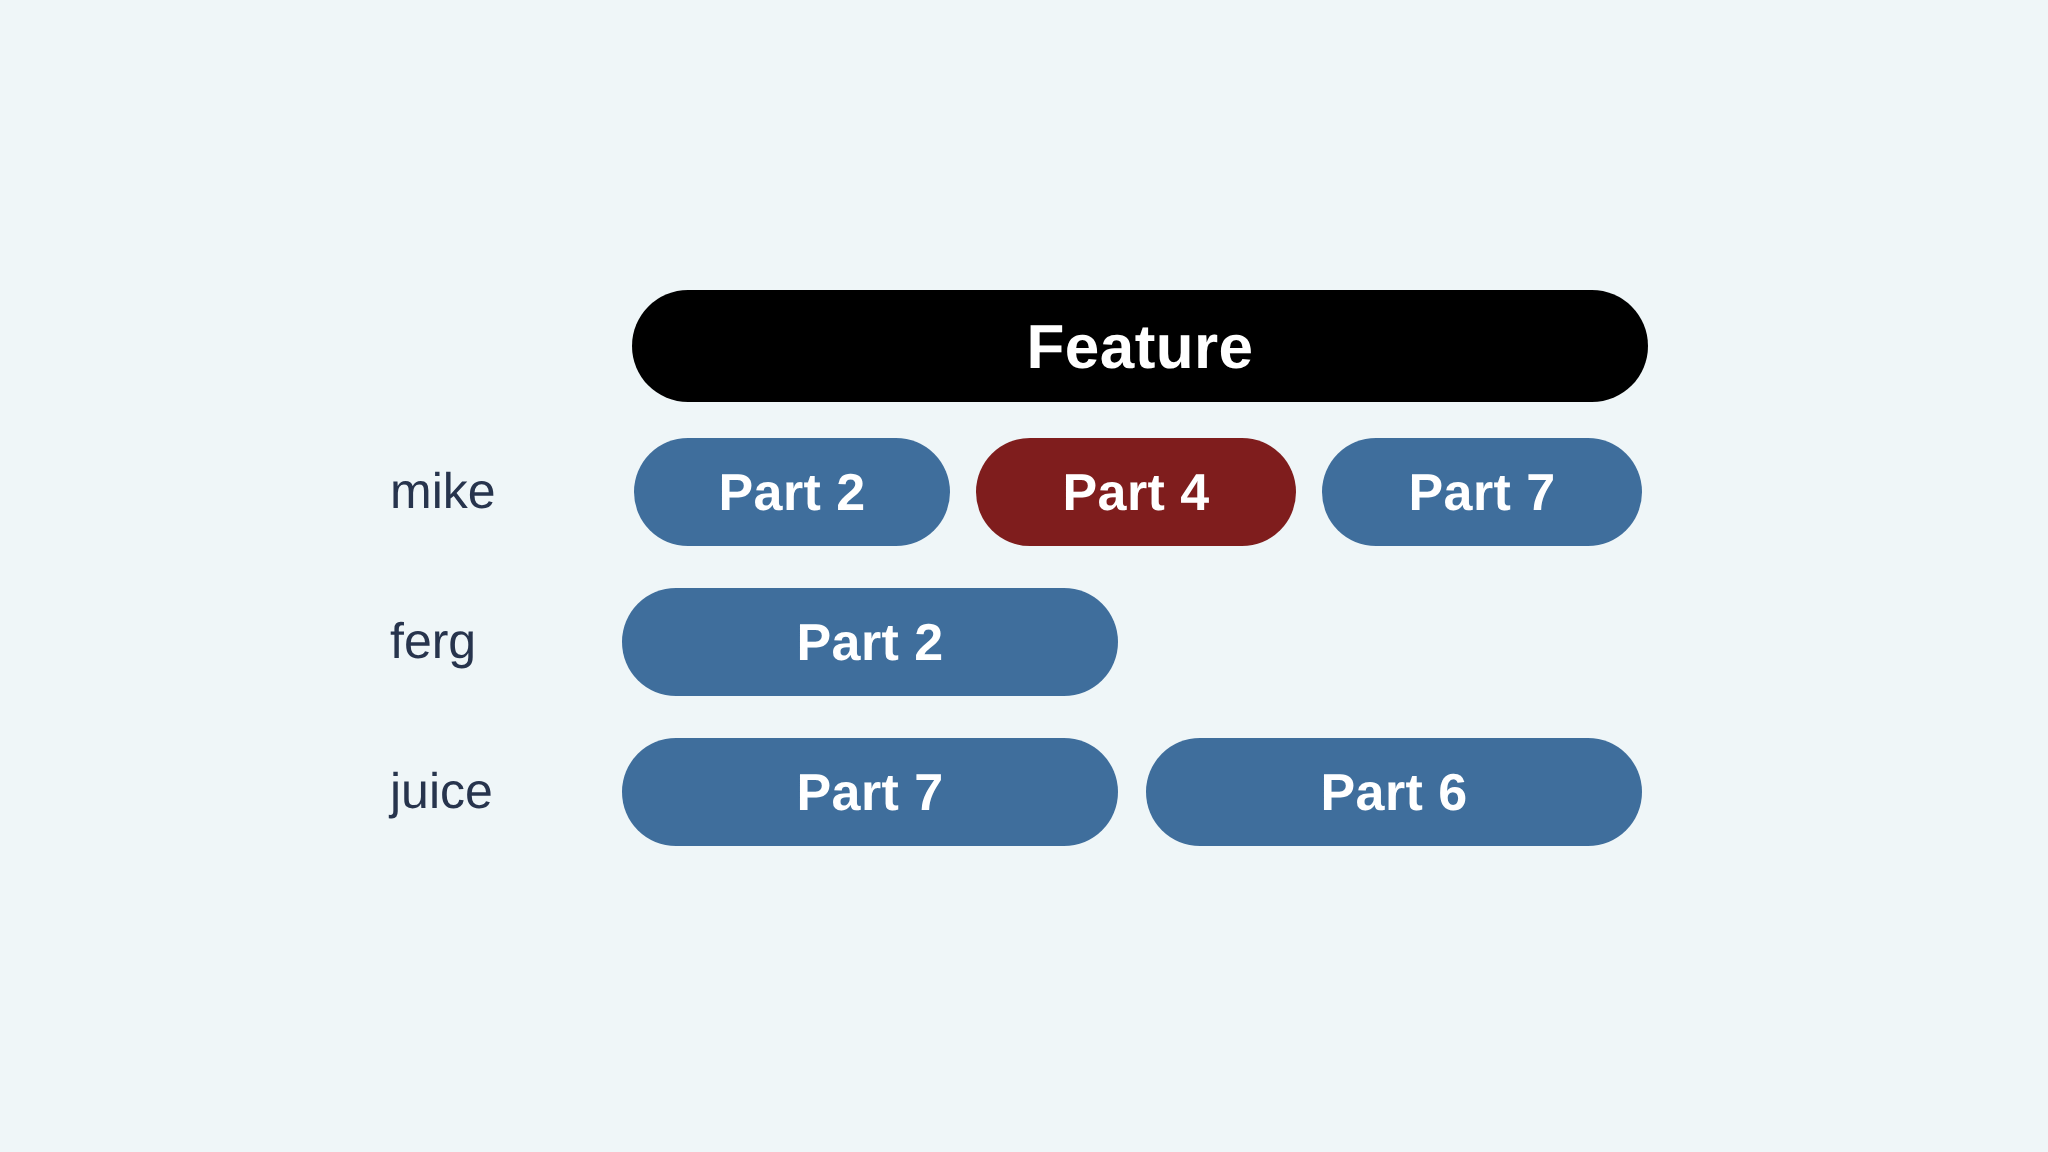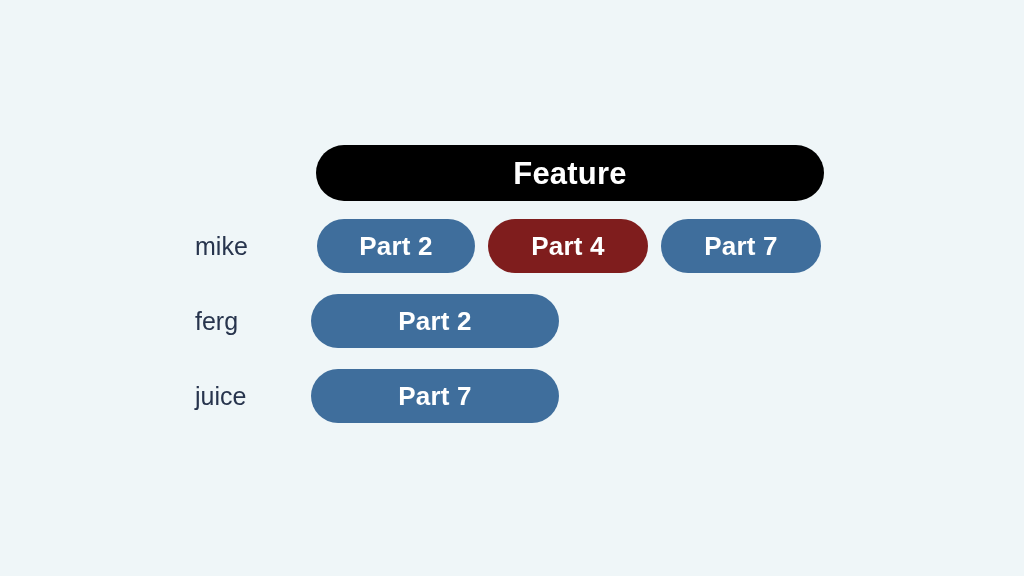--- a/index.html
+++ b/index.html
@@ -112,16 +112,19 @@
         <div class="row-label">ferg</div>
         <div class="part blue" style="left: 311px; width: 248px;">
           <span class="part-label">Part 2</span>
         </div>
       </div>
       <div class="row" style="top: 369px; padding-left: 47px;">
         <div class="row-label">juice</div>
         <div class="part blue" style="left: 311px; width: 248px;">
           <span class="part-label">Part 7</span>
         </div>
+        <div class="part blue" style="left: 573px; width: 248px;">
+          <span class="part-label">Part 6</span>
+        </div>
       </div>
     </div>
 
 </div>
 
 </body></html>

